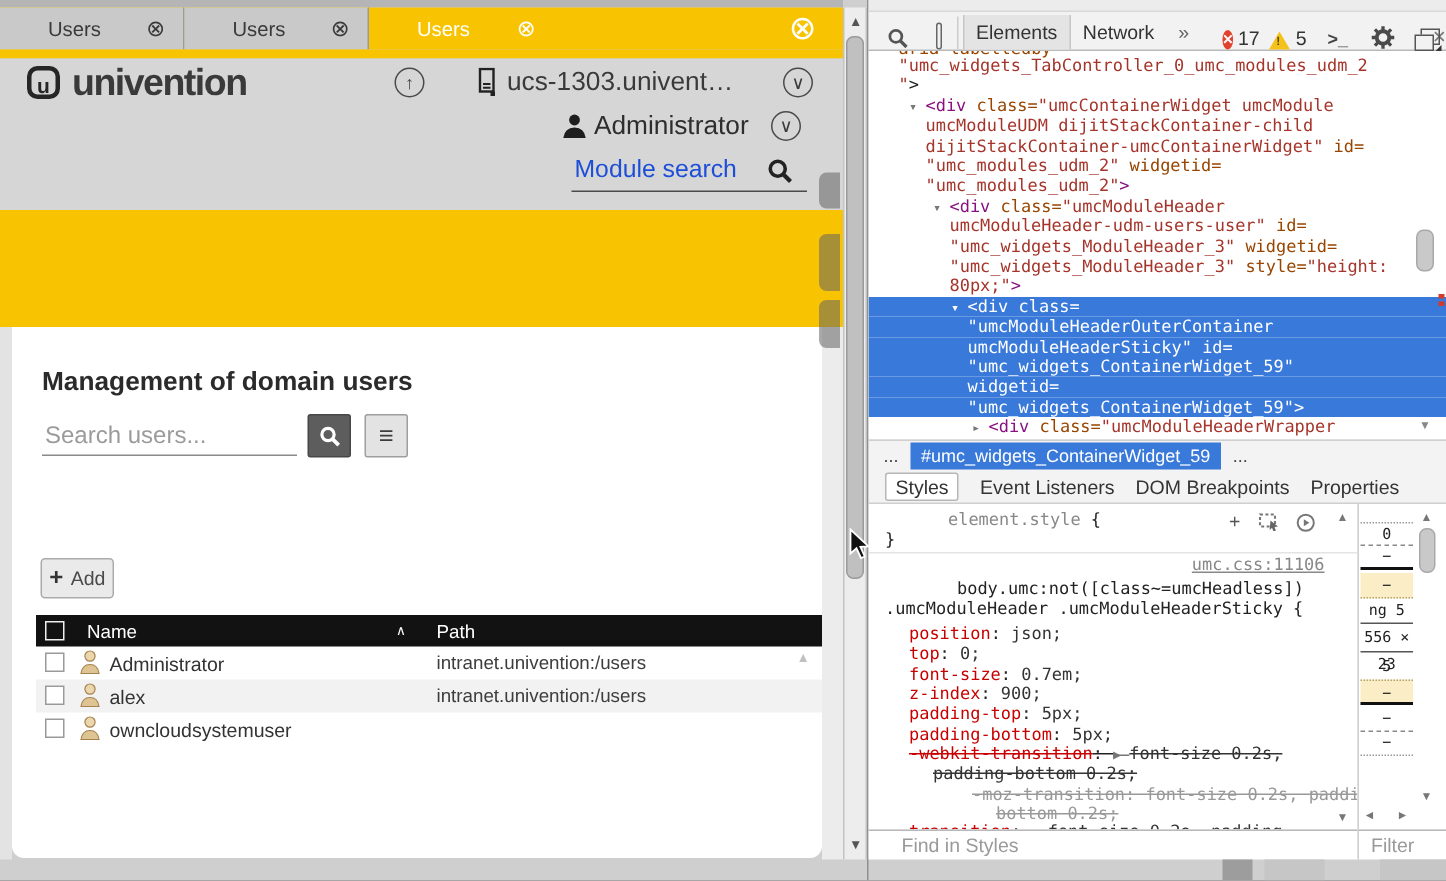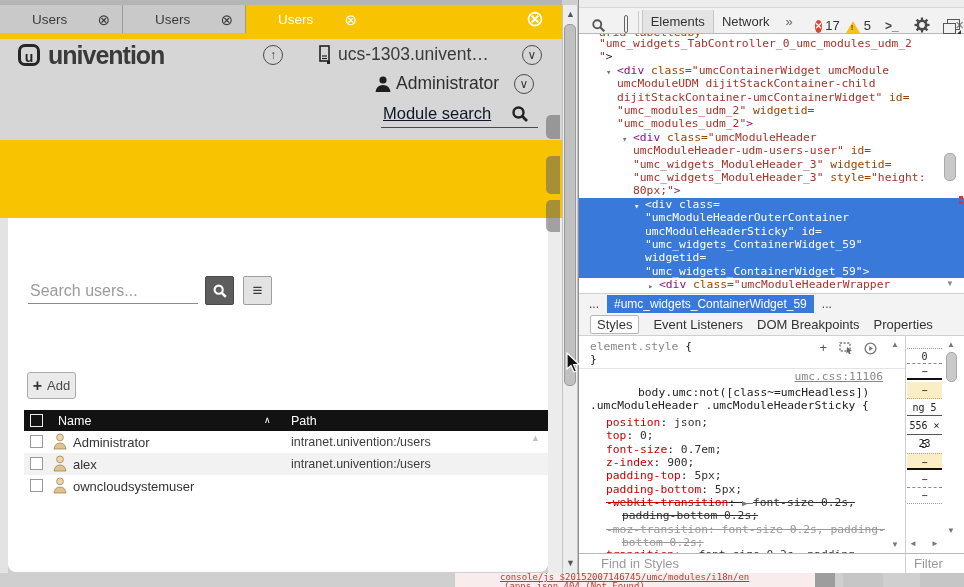--- a/index.html
+++ b/index.html
@@ -18,21 +18,21 @@
   #big-close{left:520px;top:6px;width:30px;height:26px;color:#fff;font-size:22px;line-height:26px;text-align:center;}
   #yellow-underline{left:0;top:33px;width:562px;height:6px;background:#f8c300;}
   #umc-header{left:0;top:39px;width:562px;height:101px;background:#d6d6d6;}
   #logo-mark{left:18px;top:44px;width:22px;height:22px;border:3px solid #262626;border-radius:7px;
              font-weight:bold;font-size:14px;color:#262626;text-align:center;line-height:21px;}
   #logo-text{left:48px;top:41px;font-size:25px;font-weight:bold;color:#3a3a3a;letter-spacing:-1px;}
   .circle-btn{width:20px;height:20px;border:1.5px solid #4a4a4a;border-radius:50%;
               text-align:center;line-height:18px;font-size:12px;color:#3a3a3a;}
   #host-text{left:338px;top:44px;font-size:17.5px;color:#3a3a3a;}
   #admin-text{left:396px;top:73px;font-size:17.5px;color:#2e2e2e;}
-  #module-search-text{left:383px;top:104px;font-size:16.5px;color:#0f172a;text-decoration:underline;}
+  #module-search-text{left:383px;top:104px;font-size:16.5px;color:#1d4ed8;}
   #module-search-line{left:381px;top:127px;width:157px;height:0;border-top:1.5px solid #4a4a4a;}
   #yellow-banner{left:0;top:140px;width:562px;height:78px;background:#f8c300;}
   #left-edge{left:0;top:218px;width:8px;height:355px;background:#e3e3e3;}
   #right-gap{left:548px;top:218px;width:14px;height:355px;background:#ececec;}
   #page-sheet{left:8px;top:218px;width:540px;height:354px;background:#fff;border-radius:0 0 8px 8px;}
   #page-title{left:28px;top:244px;font-size:17.5px;font-weight:bold;color:#2b2b2b;}
   #user-search-ph{left:30px;top:282px;font-size:16px;color:#9b9b9b;}
   #user-search-line{left:28px;top:303px;width:170px;height:0;border-top:1px solid #8a8a8a;}
   #user-search-btn{left:205px;top:276px;width:29px;height:29px;background:#5d5d5d;border:1px solid #474747;border-radius:2px;
                    display:flex;align-items:center;justify-content:center;}
@@ -66,21 +66,21 @@
   #err-badge{width:13px;height:13px;border-radius:50%;background:#e0422d;color:#fff;font-size:9px;font-weight:bold;
              text-align:center;line-height:13px;}
   #warn-badge{width:0;height:0;border-left:7px solid transparent;border-right:7px solid transparent;
               border-bottom:12px solid #f5c21b;position:relative;}
   #warn-badge span{position:absolute;left:-2px;top:2px;font-size:8px;font-weight:bold;color:#5d4a00;}
   #dt-elements{left:579px;top:34px;width:385px;height:259px;background:#fff;overflow:hidden;}
   .el-line{position:absolute;white-space:pre;font-family:"DejaVu Sans Mono",monospace;font-size:11.3px;line-height:13.4px;width:385px;}
   .el-line.sel{background:#3879d9;}
   .el-line.sel span{color:#fff !important;}
   .tok-tag{color:#881280;} .tok-attr{color:#994500;} .tok-val{color:#a5342a;}
-  .tok-plain{color:#222;} .tok-arrow{color:#777;font-size:9px;} .tok-gray{color:#888;}
+  .tok-plain{color:#222;} .tok-arrow{color:#777;font-size:9px;} .tok-gray{color:#888;margin-left:42px;}
   .tok-pname{color:#c80000;} .tok-pval{color:#333;} .tok-tri{color:#777;font-size:9px;}
   #el-thumb{left:944px;top:153px;width:12px;height:28px;background:#c9c9c9;border:1px solid #a9a9a9;border-radius:5px;}
   .red-tick{left:959px;width:4px;height:3px;background:#d23b2b;}
   #bc-bar{left:579px;top:293px;width:385px;height:21px;background:#f3f3f3;border-top:1px solid #cfcfcf;
           display:flex;align-items:center;font-size:12px;color:#444;}
   #bc-crumb{background:#3879d9;color:#fff;padding:2px 7px;margin:0 8px;}
   #dt-sidetabs{left:579px;top:314px;width:385px;height:22px;background:#f3f3f3;border-bottom:1px solid #cfcfcf;
                display:flex;align-items:center;gap:14px;font-size:13px;color:#333;padding-left:11px;box-sizing:border-box;}
   #tab-styles{border:1px solid #b7b7b7;background:#fff;padding:1px 6px;border-radius:2px;}
   #dt-styles{left:579px;top:336px;width:326px;height:217px;background:#fff;overflow:hidden;}
@@ -158,20 +158,21 @@
         <line x1="11.5" y1="11.5" x2="16" y2="16" stroke="#222" stroke-width="2.8"></line>
       </svg>
   </span>
   <div class="abs" id="module-search-line"></div>
 
   <div class="abs" id="yellow-banner"></div>
   <div class="abs" id="left-edge"></div>
   <div class="abs" id="right-gap"></div>
   <div class="abs" id="page-sheet"></div>
 
+  <div class="abs" id="page-title">Management of domain users</div>
   <div class="abs" id="user-search-ph">Search users...</div>
   <div class="abs" id="user-search-line"></div>
   <div class="abs" id="user-search-btn">
     <span>
       <svg width="16" height="16" viewBox="0 0 18 18">
           <circle cx="7.5" cy="7.5" r="4.6" fill="none" stroke="#fff" stroke-width="2.4"></circle>
           <line x1="11" y1="11" x2="15.5" y2="15.5" stroke="#fff" stroke-width="2.8"></line>
         </svg>
     </span>
   </div>
@@ -368,24 +369,20 @@
       <div class="bm-row" style="top: 63px; height: 17px; line-height: 17px; border-bottom: 1px solid rgb(85, 85, 85);">ng  5</div>
       <div class="bm-row" style="top: 81px; height: 18px; line-height: 18px; border-bottom: 1px solid rgb(85, 85, 85);">556 × 23</div>
       <div class="bm-row" style="top: 100px; height: 17px; line-height: 17px;">5</div>
       <div class="bm-row" style="top: 117px; height: 17px; line-height: 17px; background: rgb(251, 238, 198); border-bottom: 2px solid rgb(17, 17, 17); border-top: 1px dotted rgb(179, 162, 111);">−</div>
       <div class="bm-row" style="top: 136px; height: 16px; line-height: 16px; border-bottom: 1px dashed rgb(138, 138, 138);">−</div>
       <div class="bm-row" style="top: 152px; height: 16px; line-height: 16px; border-bottom: 1px dotted rgb(154, 154, 154);">−</div>
     </div>
   <div class="abs" id="mt-thumb"></div>
   <div class="abs" id="dt-filter">Filter</div>
 
-  <div class="abs" id="console-strip">
-      <div class="con-line" style="left: 45px; top: -1px; text-decoration: underline;">console/js_$20152007146745/umc/modules/i18n/en</div>
-      <div class="con-line" style="left: 49px; top: 8px;">(apps.json 404 (Not Found)</div>
-    </div>
   <div class="gray-block" style="left:815px;width:20px;background:#9d9d9d;"></div>
   <div class="gray-block" style="left:843px;width:40px;background:#c6c6c6;"></div>
   <div class="gray-block" style="left:920px;width:44px;background:#c6c6c6;"></div>
 
   <span class="abs" style="left:566px;top:352px;z-index:50;">
     <svg width="16" height="22" viewBox="0 0 16 22">
         <path d="M1 1 L1 17 L5 13.5 L8 20 L10.5 19 L7.6 12.6 L13 12.3 Z" fill="#111" stroke="#fff" stroke-width="1.2"></path>
       </svg>
   </span>
 </div>

